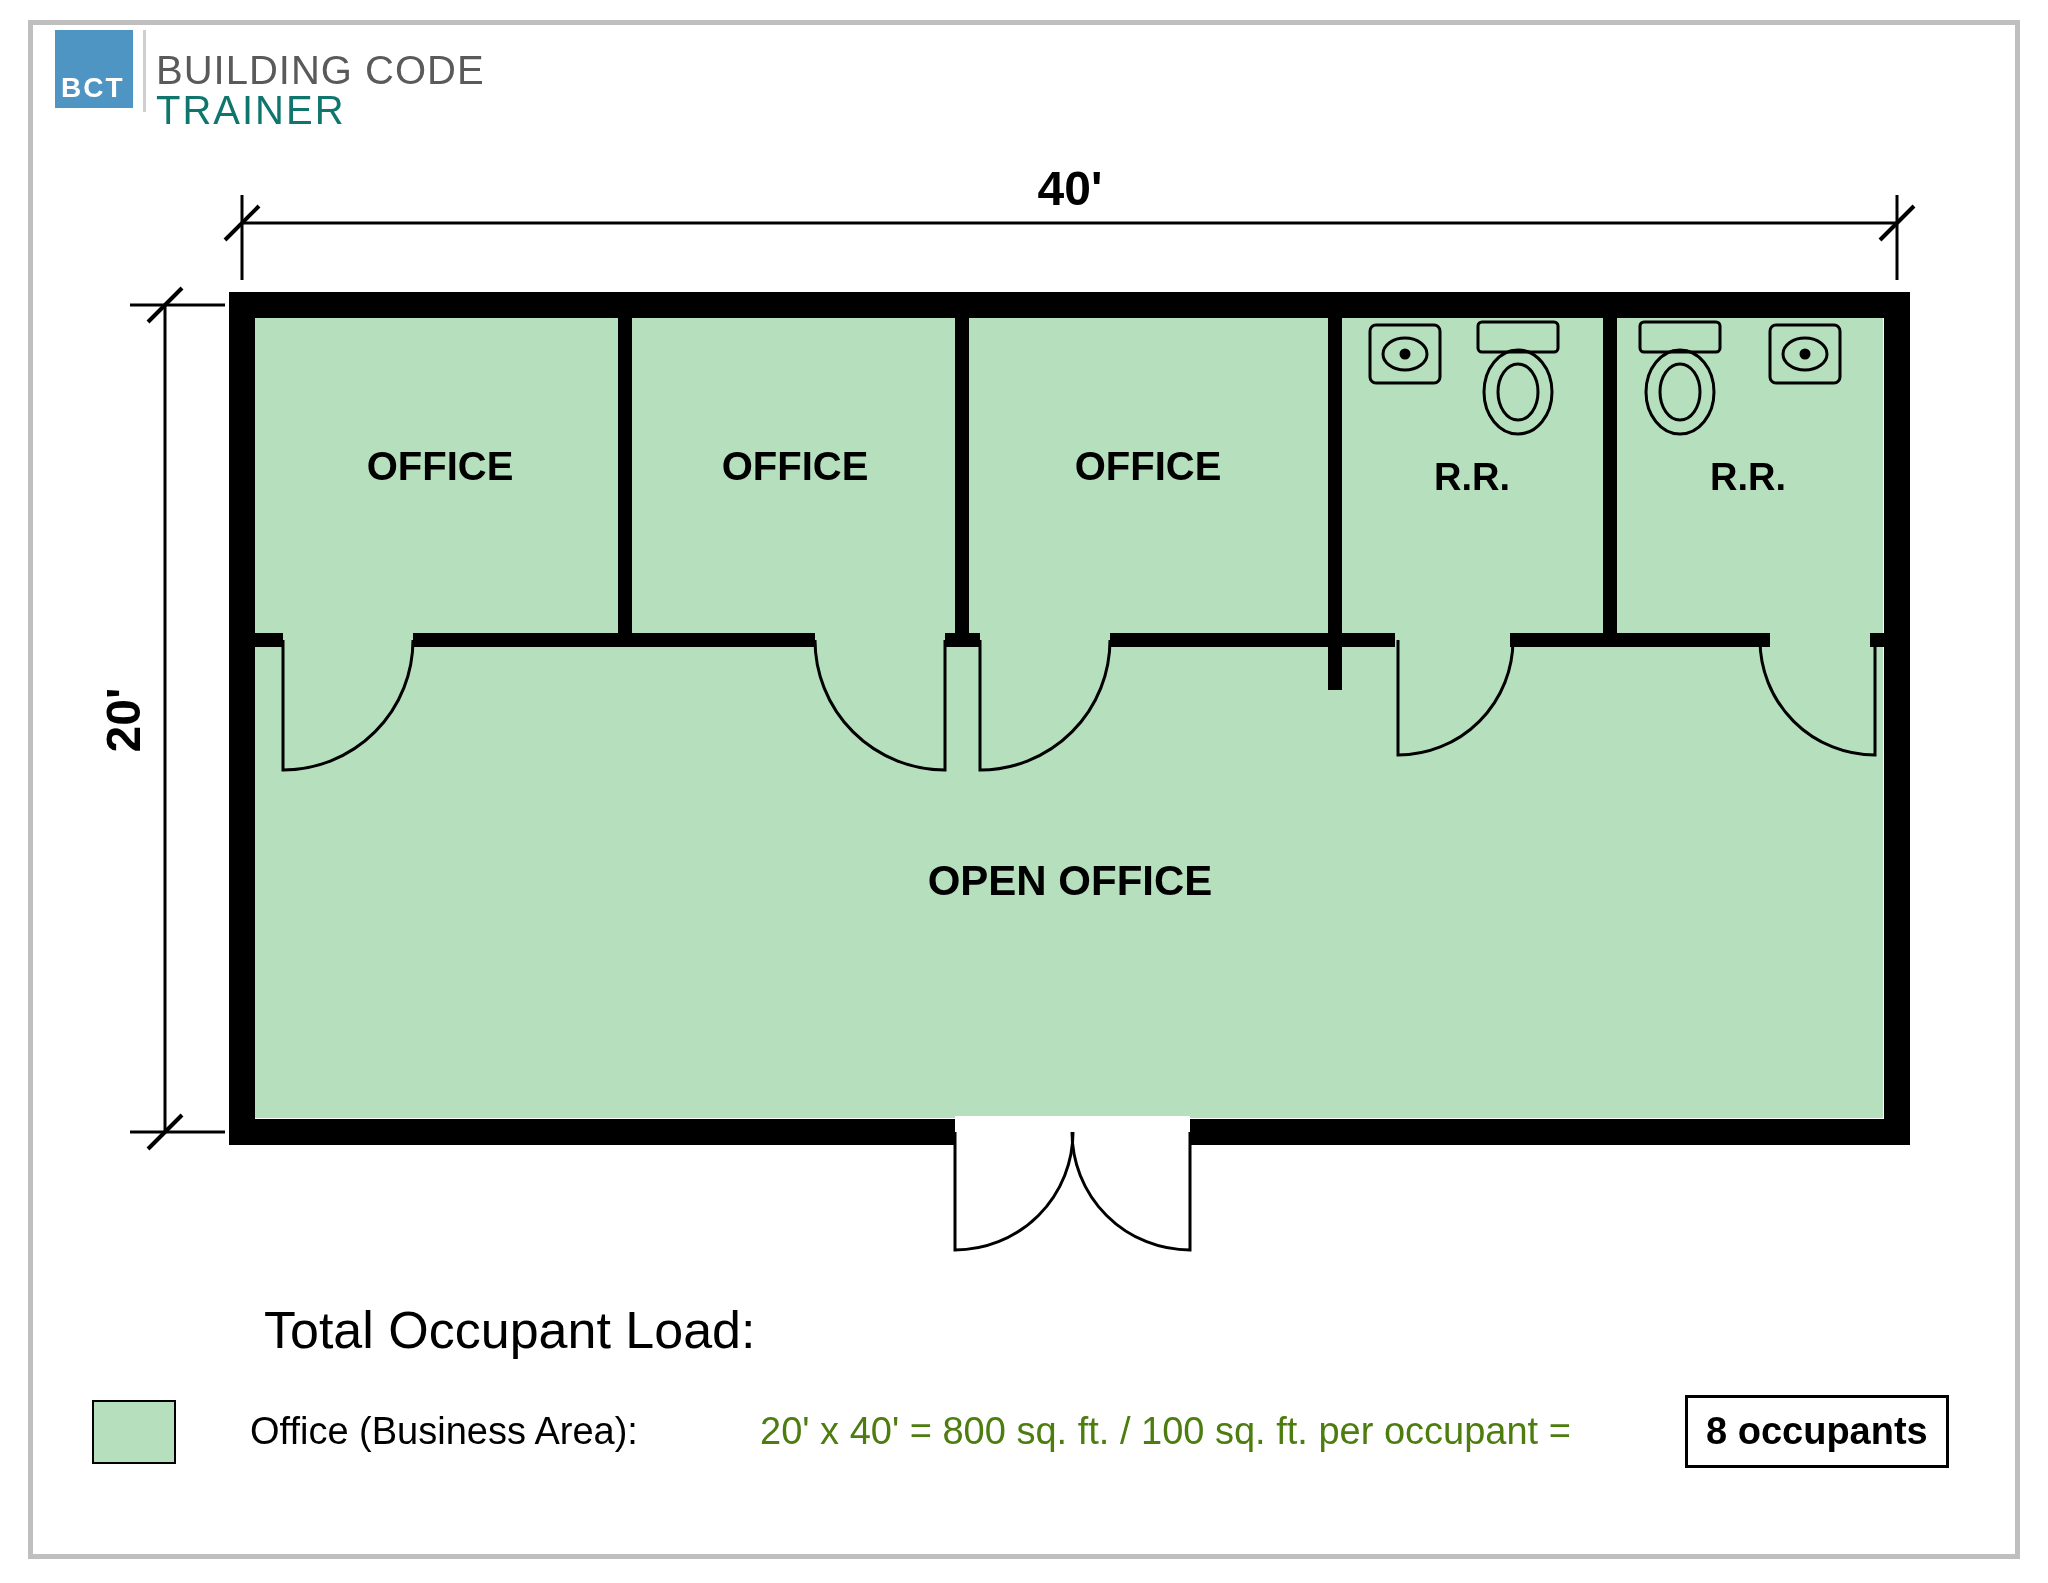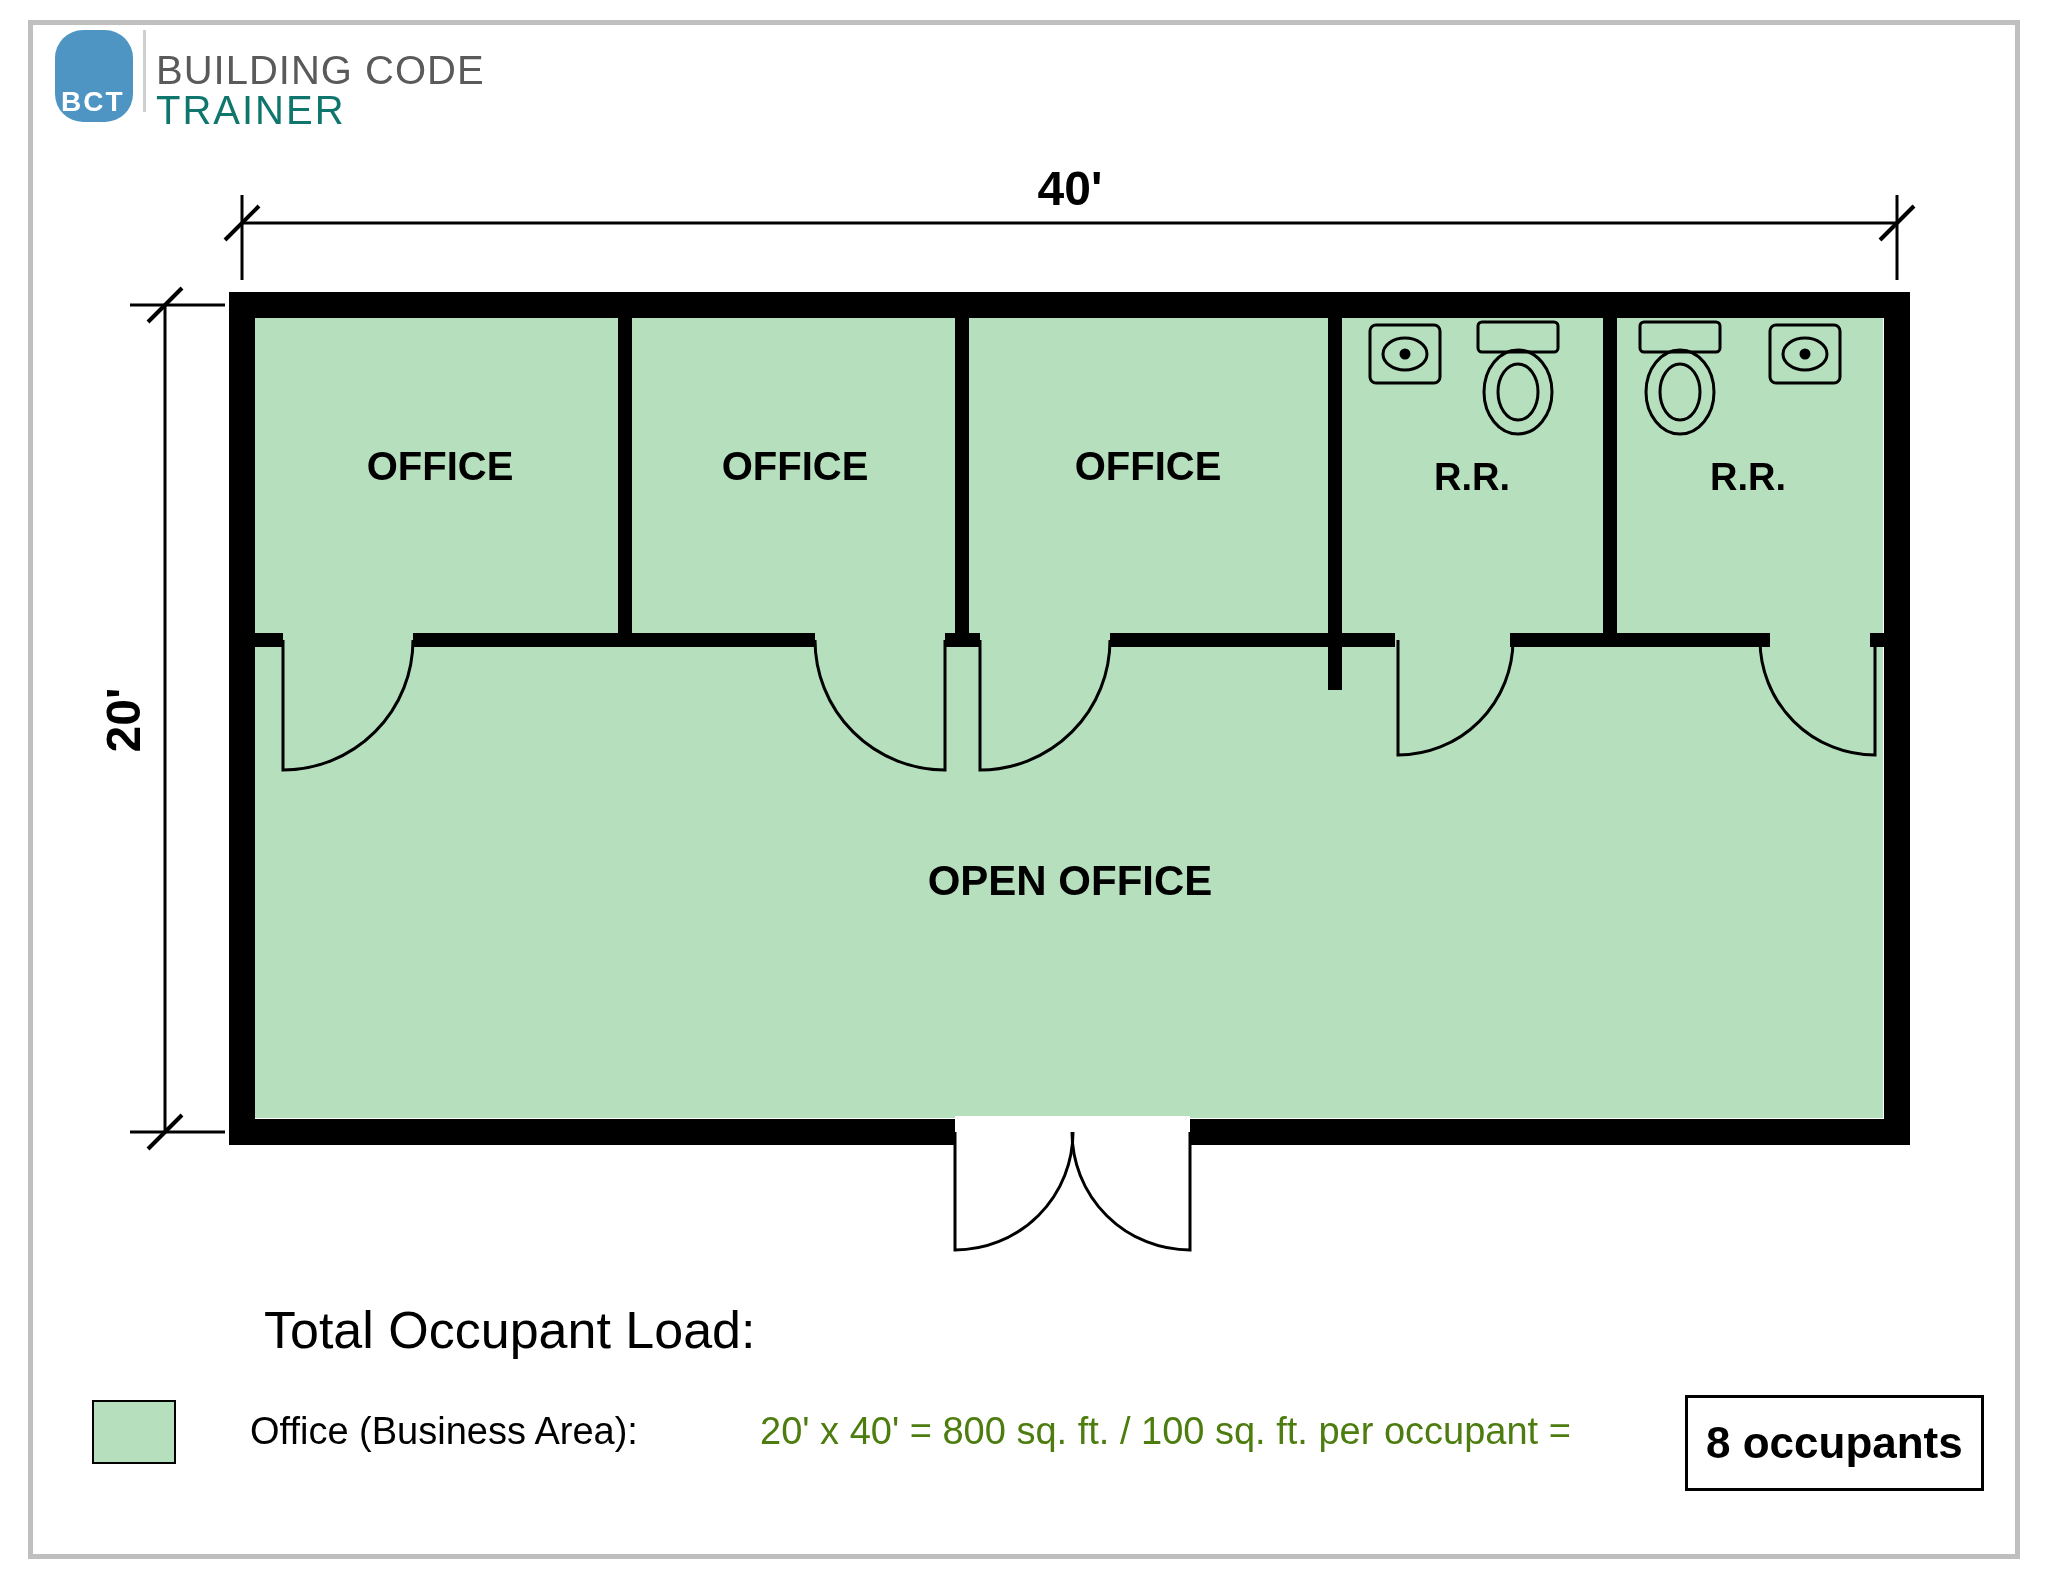--- a/index.html
+++ b/index.html
@@ -30,31 +30,30 @@
     top: 30px;
     display: flex;
     align-items: flex-start;
   }
   .logo-pair {
     display: flex;
     align-items: stretch;
   }
   .logo-mark {
     width: 78px;
-    height: 92px;
+    height: 78px;
     background: #4e95c4;
     color: #fff;
     font-weight: 700;
     font-size: 28px;
     display: flex;
     align-items: flex-end;
     padding: 0 6px 4px 6px;
     box-sizing: border-box;
     letter-spacing: 2px;
-    border-radius: 28px;
   }
   .logo-divider {
     width: 3px;
     height: 82px;
     background: #cfcfcf;
     margin: 0 10px;
   }
   .logo-text {
     display: flex;
     flex-direction: column;
@@ -103,24 +102,24 @@
     position: absolute;
     left: 760px;
     top: 1410px;
     font-size: 38px;
     color: #4d7c0f;
   }
   .footer-result {
     position: absolute;
     left: 1685px;
     top: 1395px;
-    font-size: 44px;
+    font-size: 38px;
     font-weight: 700;
     border: 3px solid #000;
-    padding: 20px 18px;
+    padding: 12px 18px;
   }
   
   .plan-svg {
     position: absolute;
     left: 0;
     top: 0;
     width: 2048px;
     height: 1583px;
   }
   .plan-svg text {

